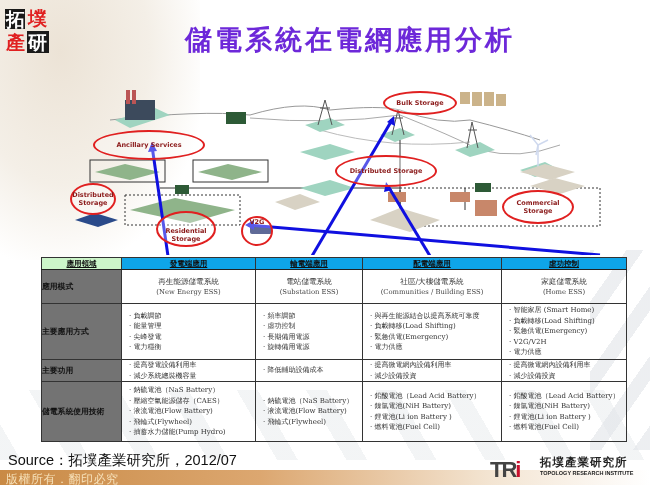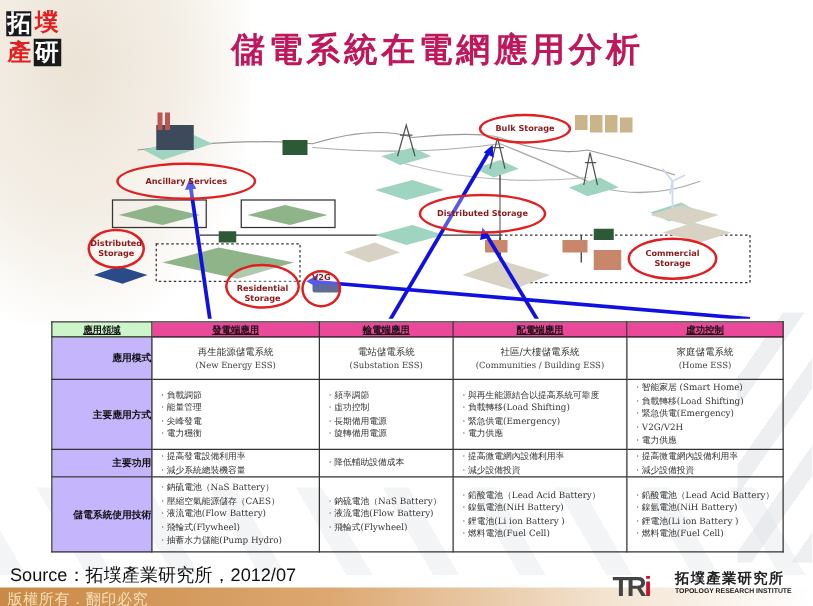--- a/index.html
+++ b/index.html
@@ -15,40 +15,40 @@
     background: repeating-linear-gradient(60deg, rgba(220,225,228,0.35) 0 18px, rgba(255,255,255,0) 18px 60px);
   }
   .bg-right { position:absolute; right:0; top:250px; width:60px; height:200px;
     background: repeating-linear-gradient(-55deg, rgba(225,228,232,0.6) 0 14px, rgba(255,255,255,0) 14px 40px); }
 
   .logo { position: absolute; left: 5px; top: 6px; width: 46px; height: 48px; }
   .logo .blk { position:absolute; background:#1a1a1a; }
   .logo .ch { position:absolute; font-family:"DejaVu Sans", sans-serif; font-weight:bold; font-size:19px; line-height:20px; }
   .title {
     position: absolute; left: 150px; top: 22px; width: 400px; text-align: center;
-    font-size: 27px; font-weight: bold; letter-spacing: 3px; color: #be185d;
+    font-size: 27px; font-weight: bold; letter-spacing: 3px; color: #6d28d9;
     font-family: "DejaVu Serif", serif;
   }
 
   
   .diagram { position: absolute; left: 0; top: 80px; width: 650px; height: 175px; }
   .diagram svg { position:absolute; left:0; top:0; }
   .callout {
     position: absolute; border: 2px solid #e02020; border-radius: 50%;
     display: flex; align-items: center; justify-content: center; text-align: center;
     color: #8b1a1a; font-family: "DejaVu Sans", sans-serif; font-weight: bold;
     font-size: 6.5px; line-height: 8px; background: rgba(255,255,255,0.3);
   }
 
   
   .table-wrap { position: absolute; left: 41px; top: 257px; width: 585px; }
   table { border-collapse: collapse; width: 585px; table-layout: fixed; font-family: "DejaVu Serif", serif; }
   td, th { border: 1px solid #333; font-size: 7.2px; color: #333; vertical-align: middle; }
-  thead th { background: #ec4899; font-weight: bold; text-decoration: underline; text-align: center; height: 12px; font-size: 7.5px; color: #111; border-bottom: 1.5px solid #222; }
-  tbody th { background: #c4b5fd; font-weight: bold; font-size: 7.8px; color: #111; text-align: right; }
+  thead th { background: #0ea5e9; font-weight: bold; text-decoration: underline; text-align: center; height: 12px; font-size: 7.5px; color: #111; border-bottom: 1.5px solid #222; }
+  tbody th { background: #737373; font-weight: bold; font-size: 7.8px; color: #111; text-align: left; }
   .mode td { text-align: center; height: 34px; font-size: 7.6px; line-height: 11px; }
   .mode td .en { font-size: 6.8px; color: #444; }
   ul { list-style: none; padding-left: 7px; }
   li { line-height: 10.5px; font-size: 7px; }
   li::before { content: "· "; }
   .r2 td, .r2 th { height: 56px; }
   .r3 td, .r3 th { height: 21px; }
   .r4 td, .r4 th { height: 60px; }
 
   .source { position: absolute; left: 8px; top: 451px; font-family: "Liberation Sans", sans-serif; font-size: 14.5px; color: #111; }
@@ -178,21 +178,21 @@
     </div>
   <div class="callout" style="left:383px;top:11px;width:74px;height:24px;">
       <span>Bulk Storage</span>
     </div>
   <div class="callout" style="left:70px;top:103px;width:46px;height:32px;border-width:2.5px;">
       <span>Distributed Storage</span>
     </div>
   <div class="callout" style="left:335px;top:75px;width:102px;height:32px;">
       <span>Distributed Storage</span>
     </div>
-  <div class="callout" style="left:180px;top:131px;width:60px;height:36px;align-items:flex-end;padding-bottom:2px;">
+  <div class="callout" style="left:156px;top:131px;width:60px;height:36px;align-items:flex-end;padding-bottom:2px;">
       <span>Residential Storage</span>
     </div>
   <div class="callout" style="left:241px;top:136px;width:32px;height:30px;align-items:flex-start;padding-bottom:3px;">
       <span>V2G</span>
     </div>
   <div class="callout" style="left:502px;top:110px;width:72px;height:34px;">
       <span>Commercial Storage</span>
     </div>
 </div>
 

